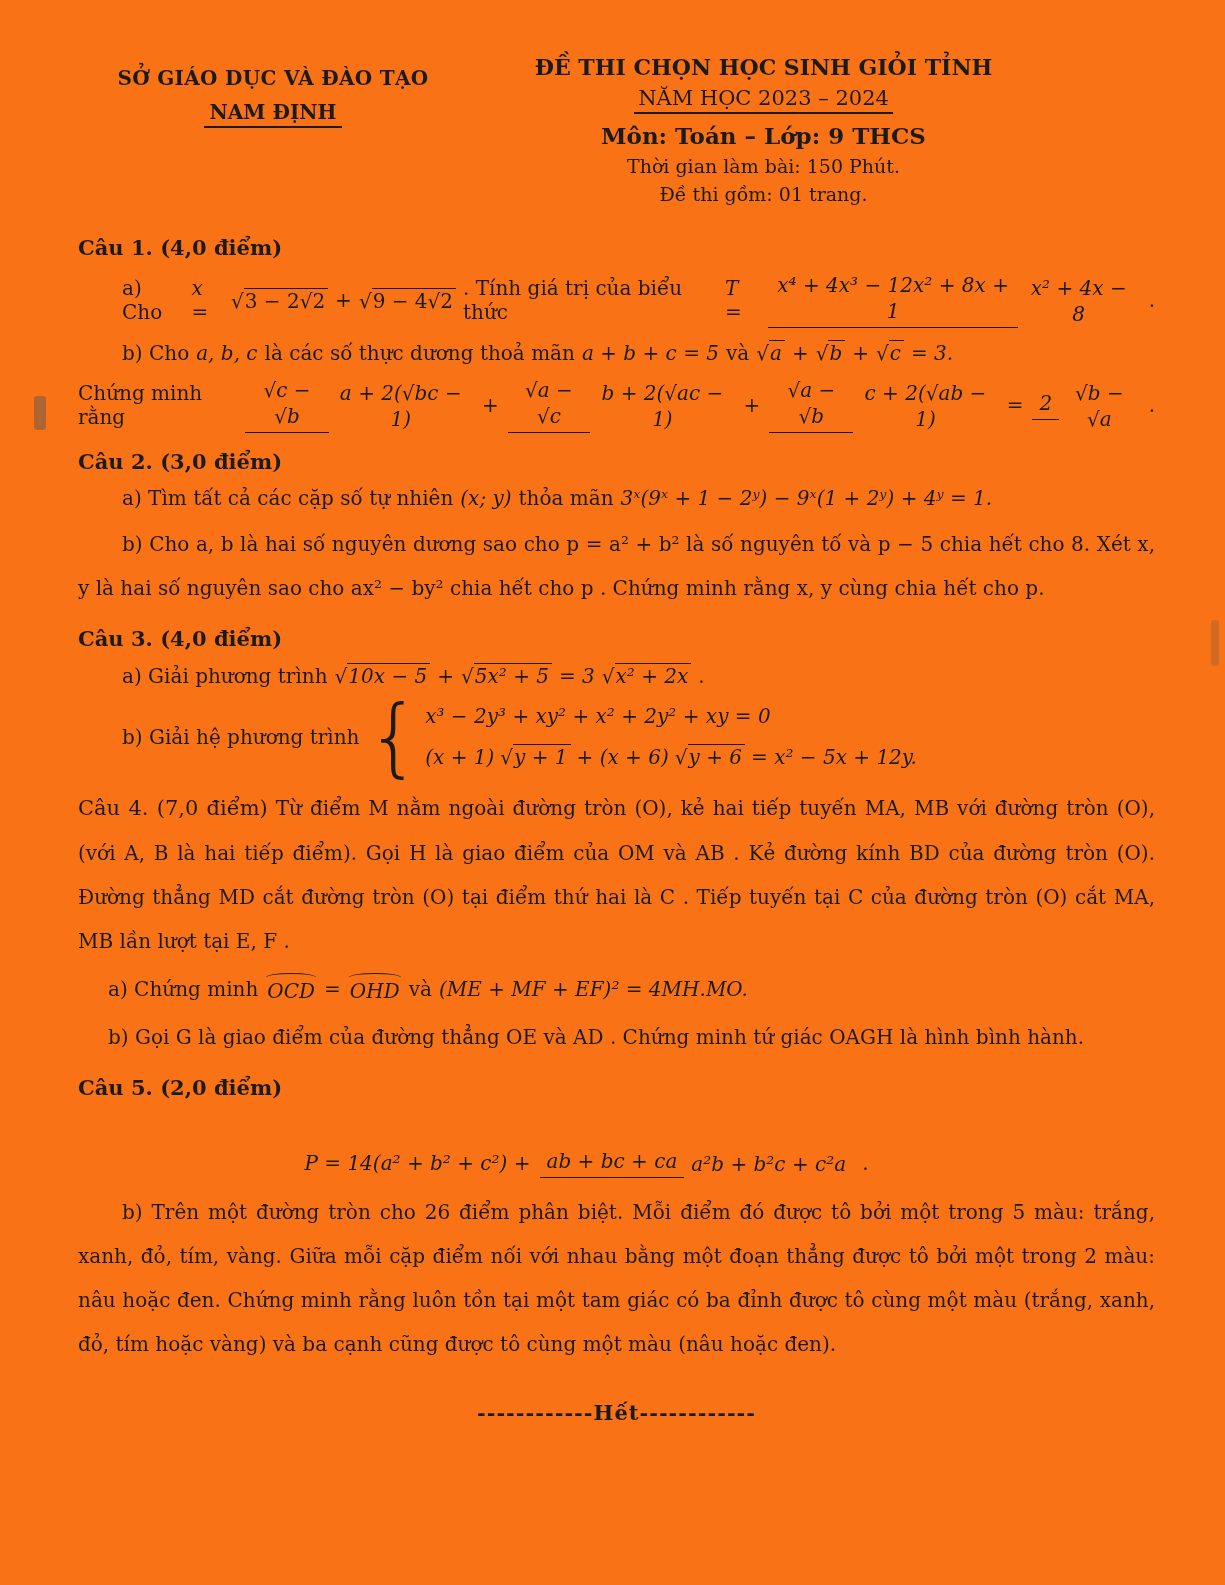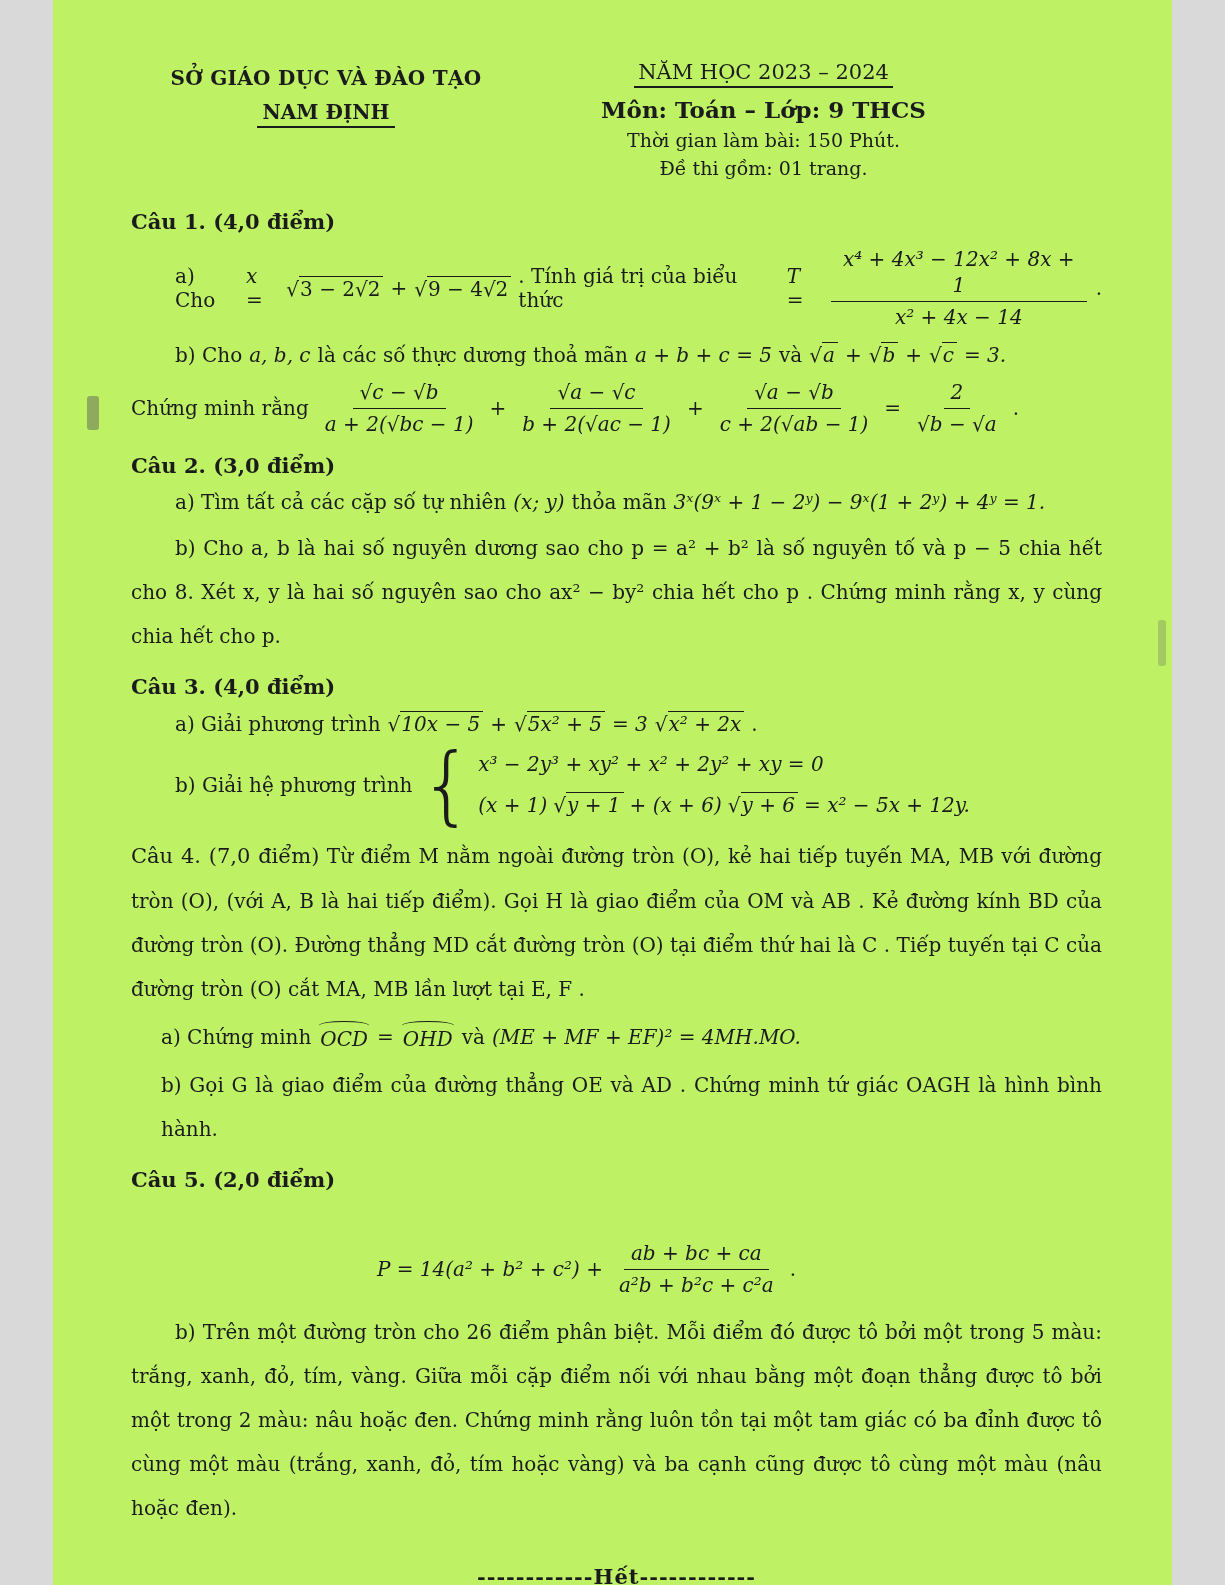--- a/index.html
+++ b/index.html
@@ -1,22 +1,22 @@
 <!DOCTYPE html>
 <html><head>
 <meta charset="utf-8">
 <style>
   * { box-sizing: border-box; }
   html, body { margin: 0; padding: 0; background: #d9d9d9; }
   .page {
     position: relative;
-    width: 1119px;
+    width: 1225px;
     height: 1585px;
     margin: 0 auto;
-    background: #bef264;
+    background: #f97316;
     color: #1b1b1b;
     font-family: "DejaVu Serif", "Liberation Serif", serif;
     font-size: 20px;
     padding: 54px 70px 28px 78px;
     overflow: hidden;
   }
   
   .header { display: flex; margin-bottom: 30px; }
   .header-left { width: 390px; text-align: center; padding-top: 12px; }
   .header-right { flex: 1; text-align: center; padding-right: 96px; }
@@ -31,21 +31,21 @@
   .q-title-inline { font-weight: normal; font-size: 21px; }
   .pline { line-height: 2.2; text-align: justify; margin: 6px 0; }
   .pline.first-indent { text-indent: 44px; }
   .mline { display: flex; align-items: center; flex-wrap: nowrap; gap: 7px; margin: 12px 0; }
   .indent { padding-left: 44px; }
   .indent-sm { padding-left: 30px; }
   .center { justify-content: center; padding-right: 60px; margin-top: 48px; }
   .math { font-style: italic; }
   .txt { font-style: normal; }
   
-  .frac { display: inline-flex; flex-direction: column; align-items: center; text-align: center; vertical-align: middle; line-height: 1.3; margin: 0 2px; justify-content: flex-end; }
+  .frac { display: inline-flex; align-items: center; text-align: center; vertical-align: middle; line-height: 1.3; margin: 0 2px; justify-content: flex-end; }
   .frac .num { border-bottom: 1.6px solid #1b1b1b; padding: 0 7px 3px; }
   .frac .den { padding: 2px 7px 0; }
   
   .sqrt { white-space: nowrap; display: inline-block; }
   .sqrt::before { content: "√"; font-style: normal; }
   .sqrt .rad { border-top: 1.5px solid #1b1b1b; padding: 0 3px 0 1px; display: inline-block; }
   
   .arc { position: relative; display: inline-block; padding: 4px 2px 0; }
   .arc::before { content: ""; position: absolute; left: 1px; right: 1px; top: -2px; height: 8px; border-top: 1.8px solid #1b1b1b; border-radius: 50% 50% 0 0; }
   
@@ -68,41 +68,42 @@
 
   <div class="artifact a1"></div>
   <div class="artifact a2"></div>
 
   <header class="header">
     <div class="header-left">
       <div class="dept">SỞ GIÁO DỤC VÀ ĐÀO TẠO</div>
       <div><span class="province">NAM ĐỊNH</span></div>
     </div>
     <div class="header-right">
+      <div class="exam-title">ĐỀ THI CHỌN HỌC SINH GIỎI TỈNH</div>
       <div><span class="school-year">NĂM HỌC 2023 – 2024</span></div>
       <div class="subject">Môn:  Toán – Lớp: 9 THCS</div>
       <div class="duration">Thời gian làm bài: 150 Phút.</div>
       <div class="pagecount">Đề thi gồm: 01 trang.</div>
     </div>
   </header>
 
   <section>
     <div class="q-title">Câu 1. (4,0 điểm)</div>
 
     <div class="mline indent">
       <span class="txt">a)  Cho</span>
       <span class="math">x =</span>
       <span class="sqrt"><span class="rad">3 − 2√2</span></span>
       <span class="math">+</span>
       <span class="sqrt"><span class="rad">9 − 4√2</span></span>
       <span class="txt">.  Tính giá trị của biểu thức</span>
       <span class="math">T =</span>
       <span class="frac">
         <span class="num math">x⁴ + 4x³ − 12x² + 8x + 1</span>
-        <span class="den math">x² + 4x − 14</span>
+        <span class="den math">x² + 4x − 8</span>
       </span>
       <span class="txt">.</span>
     </div>
 
     <div class="mline indent">
       <span class="txt">b)  Cho</span>
       <span class="math">a, b, c</span>
       <span class="txt">là các số thực dương thoả mãn</span>
       <span class="math">a + b + c = 5</span>
       <span class="txt">và</span>

